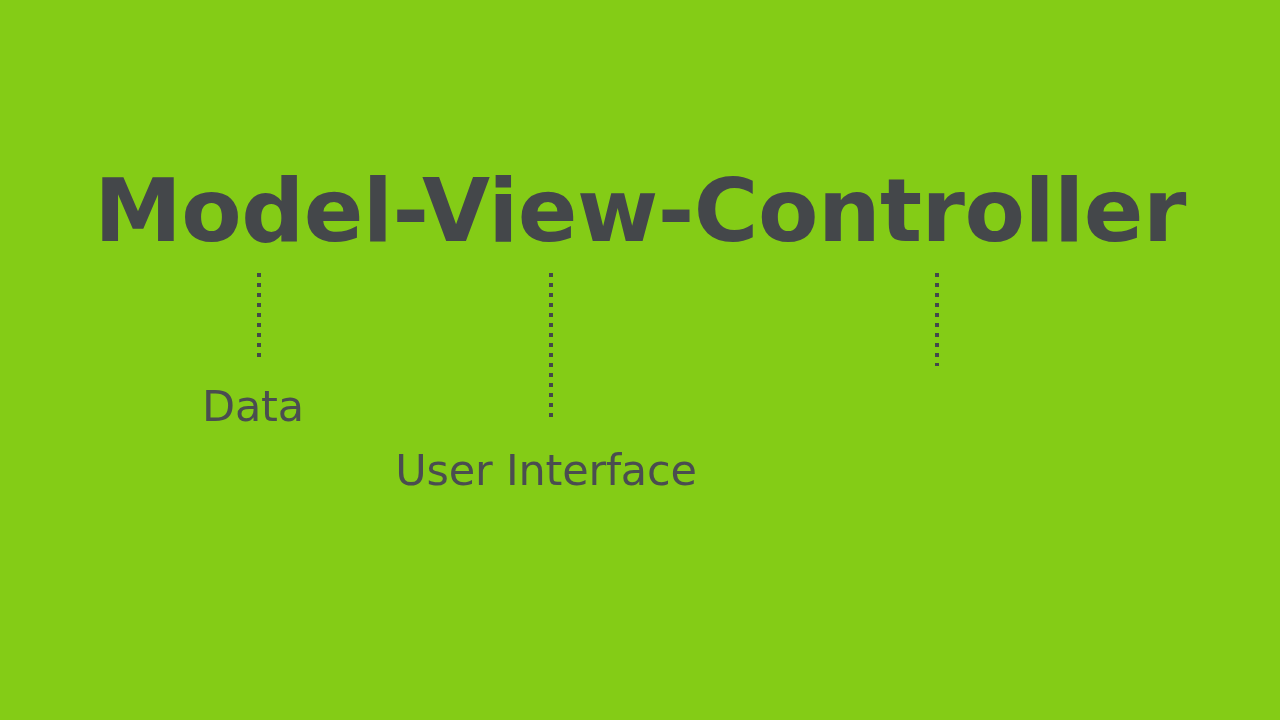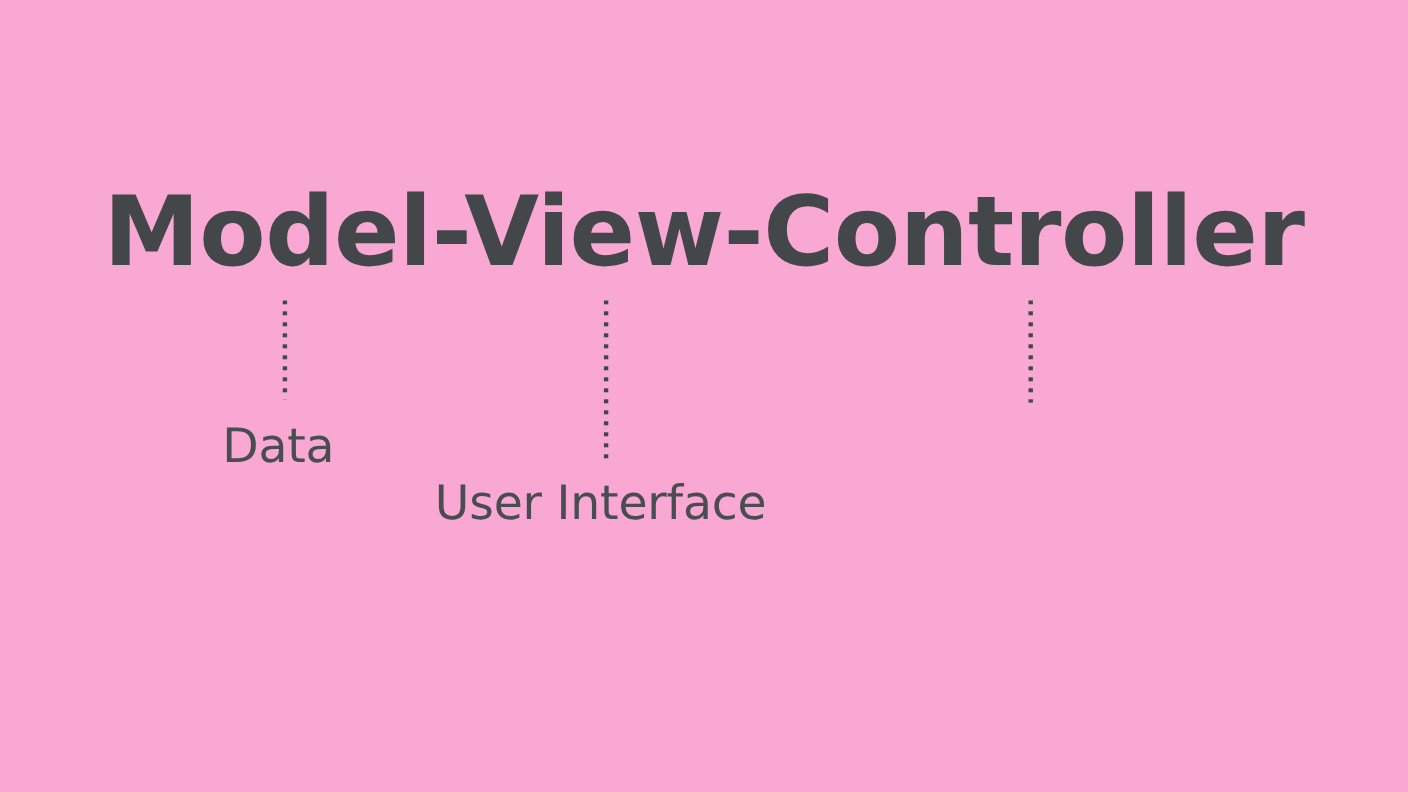--- a/index.html
+++ b/index.html
@@ -12,21 +12,21 @@
     height: 720px;
     background: #ffffff;
     font-family: "Liberation Sans", sans-serif;
     overflow: hidden;
   }
 
   #slide {
     position: relative;
     width: 1280px;
     height: 720px;
-    background: #f9a8d4;
+    background: #84cc16;
   }
 
   
   .title {
     position: absolute;
     left: 0;
     top: 166px;
     width: 1280px;
     text-align: center;
     font-family: "DejaVu Sans", sans-serif;
@@ -63,21 +63,21 @@
     font-weight: 400;
     font-size: 43px;
     line-height: 1.05;
     letter-spacing: -0.2px;
     color: #4a4d50;
     white-space: nowrap;
     text-align: center;
     transform: translateX(-50%);
   }
   .caption.cap-data       { left: 253px; top: 384px; }
-  .caption.cap-ui         { left: 546px; top: 436px; }
+  .caption.cap-ui         { left: 546px; top: 448px; }
   .caption.cap-controller { left: 926px; top: 384px; }
 </style>
 </head>
 <body>
 
 <div id="slide">
 
   <div class="title">Model-View-Controller</div>
 
   <div class="connector c-data"></div>

